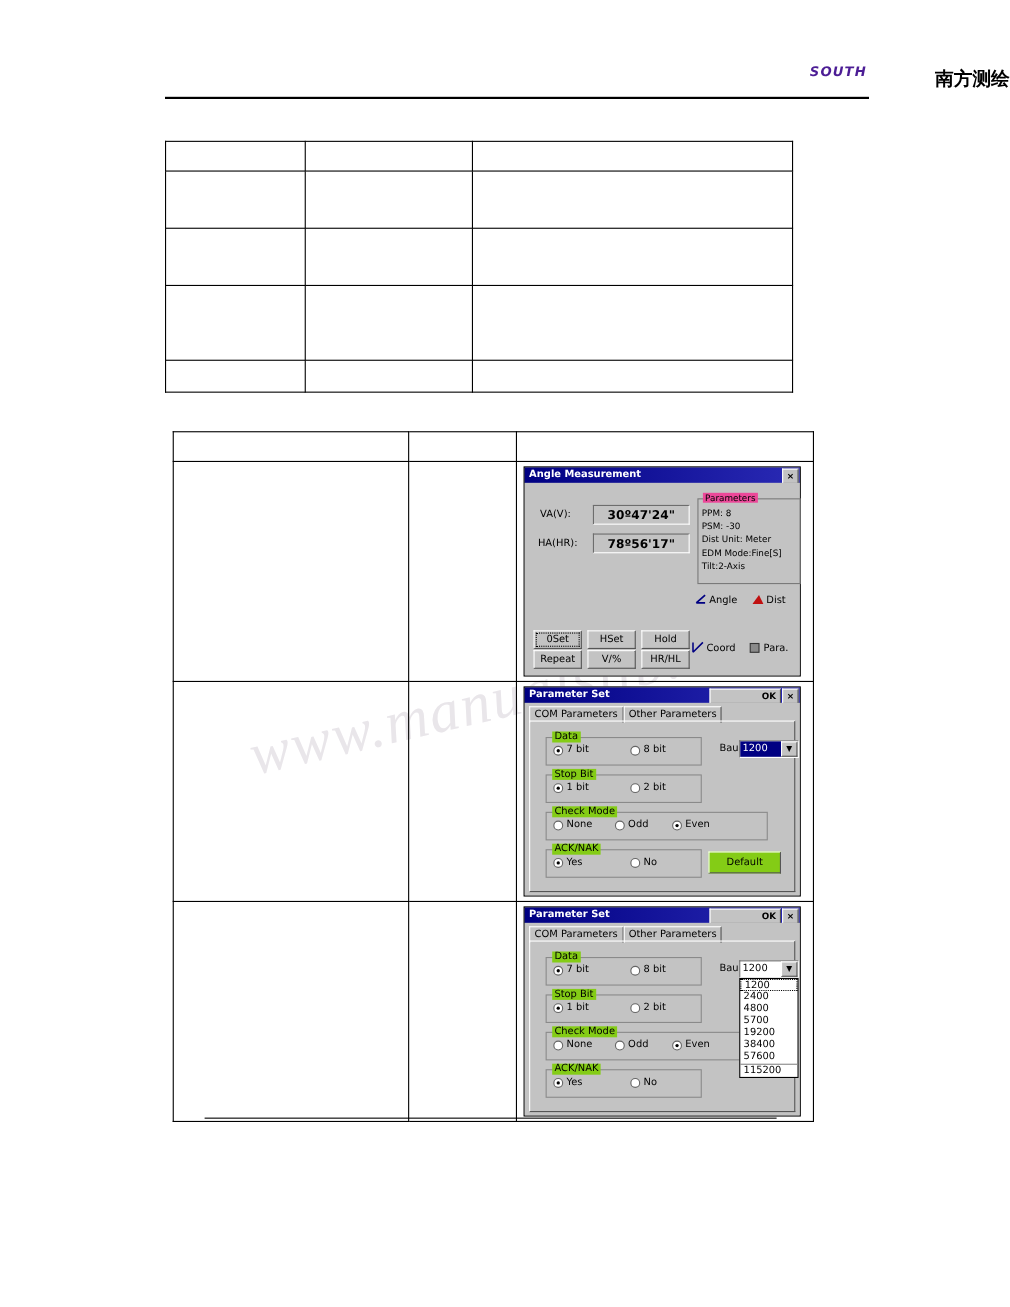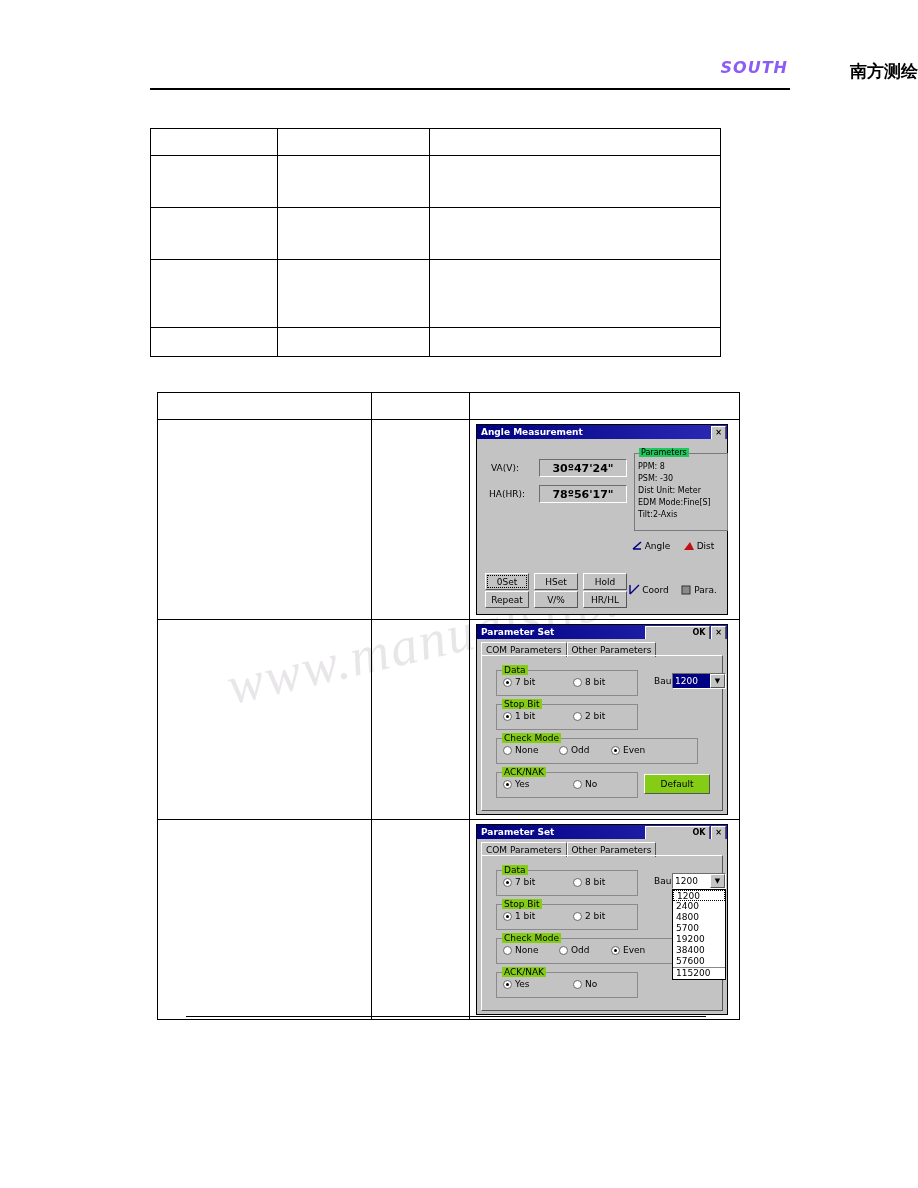--- a/index.html
+++ b/index.html
@@ -23,24 +23,24 @@
   .header-rule {
     position: absolute;
     left: 150px; top: 88px;
     width: 640px;
     height: 2px;
     background: #000;
   }
   .brand-south {
     position: absolute;
     right: 130px; top: 58px;
-    color: #8b5cf6;
+    color: #4c1d95;
     font-weight: bold;
     font-style: italic;
-    font-size: 16px;
+    font-size: 12px;
     letter-spacing: 1px;
     font-family: "DejaVu Sans", sans-serif;
   }
   .brand-cn {
     position: absolute;
     right: 0px; top: 60px;
     color: #000;
     font-weight: bold;
     font-size: 17px;
     font-family: "DejaVu Sans", sans-serif;
@@ -158,21 +158,21 @@
 
   .param-group {
     position: absolute;
     left: 157px; top: 14px;
     width: 92px; height: 76px;
     border: 1px solid #7a7a7a;
   }
   .param-group .gtitle {
     position: absolute;
     left: 4px; top: -6px;
-    background: #22c55e;
+    background: #ec4899;
     padding: 0 2px;
     font-size: 8px;
   }
   .param-line {
     position: absolute;
     left: 3px;
     font-size: 8px;
     white-space: nowrap;
   }
 

